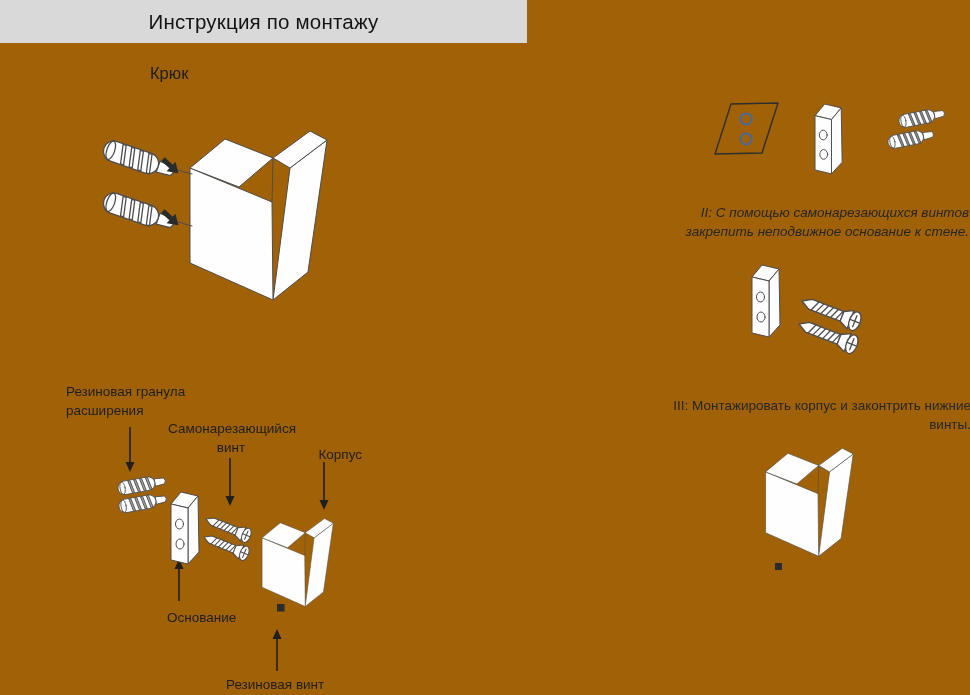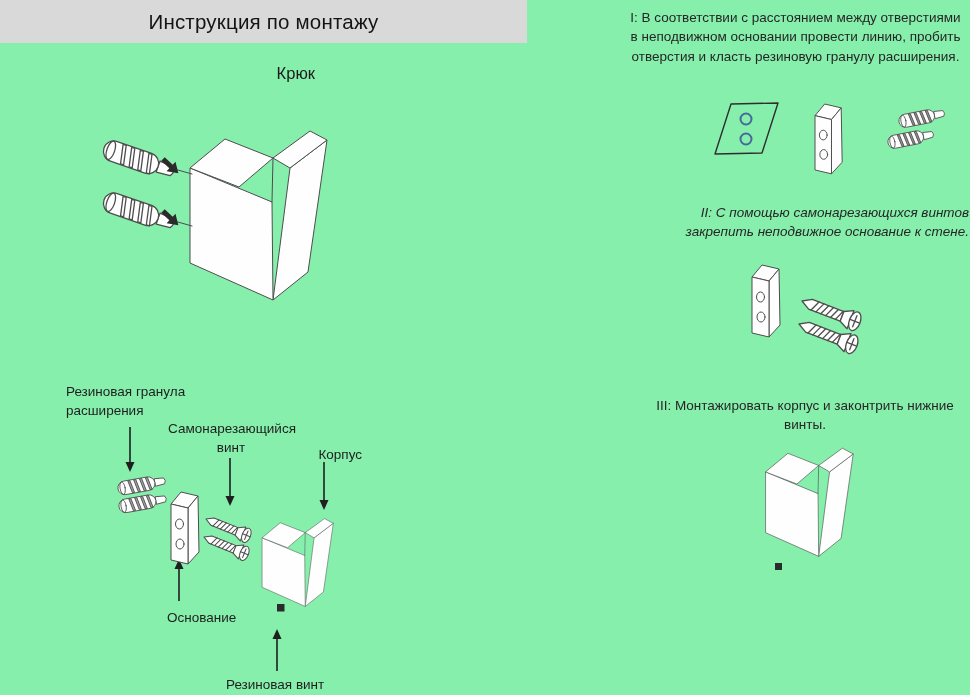--- a/index.html
+++ b/index.html
@@ -1,39 +1,39 @@
 <!DOCTYPE html>
 <html><head>
 <meta charset="utf-8">
 <style>
   html,body{margin:0;padding:0;background:#ffffff;}
   .page{
     position:relative; width:970px; height:695px; overflow:hidden;
-    background:#86efac; color:#222;
+    background:#a16207; color:#222;
     font-family:"Liberation Sans","DejaVu Sans",sans-serif;
   }
   .abs{position:absolute;}
   .header-bar{
     left:0; top:2; width:527px; height:43px;
     background:#d9d9d9;
     display:flex; align-items:center; justify-content:center;
   }
   .header-title{
     font-size:20.5px; font-weight:500; color:#141414; letter-spacing:.2px;
   }
   .product-title{
-    left:150px; top:64px; width:165px; text-align:right;
+    left:150px; top:64px; width:165px; text-align:left;
     font-size:16.5px; color:#1c1c1c;
   }
   .step-text{
     font-size:13.5px; line-height:1.44; color:#262626;
   }
   .step-1{ left:627px; top:8px;   width:337px; text-align:center; }
   .step-2{ left:637px; top:203px; width:332px; text-align:right;font-style:italic; }
-  .step-3{ left:639px; top:396px; width:332px; text-align:center; }
+  .step-3{ left:639px; top:396px; width:332px; text-align:right; }
   .part-label{
     font-size:13.5px; line-height:1.4; color:#1e1e1e;
   }
   .lbl-plug { left:66px;  top:383px; width:132px; }
   .lbl-screw{ left:168px; top:420px; width:126px; text-align:center; }
   .lbl-body { left:300px; top:446px; width:62px;  text-align:right; }
   .lbl-base { left:131px; top:609px; width:110px;margin-left:36px; }
   .lbl-lock { left:226px; top:676px; width:120px; }
   
   svg .ln{ stroke:#4d4d4d; stroke-width:1; fill:none; stroke-linejoin:round; stroke-linecap:round; }
@@ -166,21 +166,20 @@
       </g>
     <rect class="solid" x="227" y="184" width="7.5" height="7.5"></rect>
   </svg>
 
   <div class="abs part-label lbl-screw">Самонарезающийся винт</div>
   <div class="abs part-label lbl-plug">Резиновая гранула расширения</div>
   <div class="abs part-label lbl-body">Корпус</div>
   <div class="abs part-label lbl-base">Основание</div>
   <div class="abs part-label lbl-lock">Резиновая винт</div>
 
-  <div class="abs step-text step-1">I: В соответствии с расстоянием между отверстиями в неподвижном основании провести линию, пробить отверстия и класть резиновую гранулу расширения.</div>
   <svg class="abs" style="left:695px;top:95px" width="265" height="85" viewBox="0 0 265 85">
     <polygon class="ln" points="20,59 36,9 83,8 67,58" style="stroke:#2e2e2e;stroke-width:1.4"></polygon>
     <circle class="hole-blue" cx="51" cy="24" r="5.5"></circle>
     <circle class="hole-blue" cx="51" cy="44" r="5.5"></circle>
     <g transform="translate(120,9) scale(0.97)">
         <use href="#plate"></use>
       </g>
     <g style="--rib:#8f8f8f" transform="translate(204,27) rotate(-11) scale(0.82)">
         <use href="#dowel"></use>
       </g>

